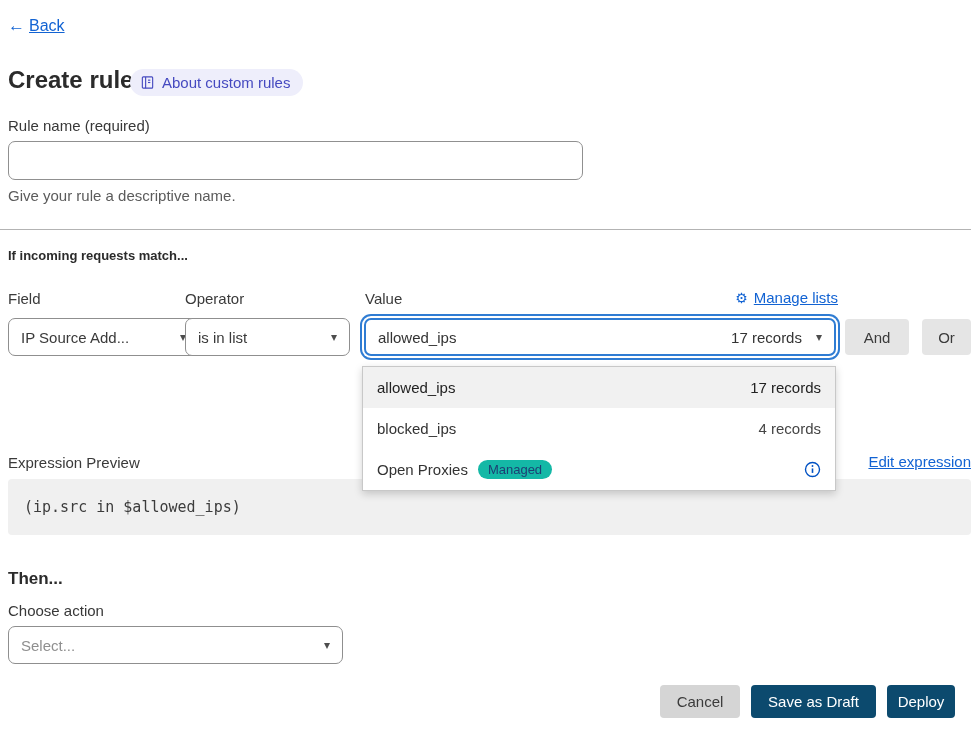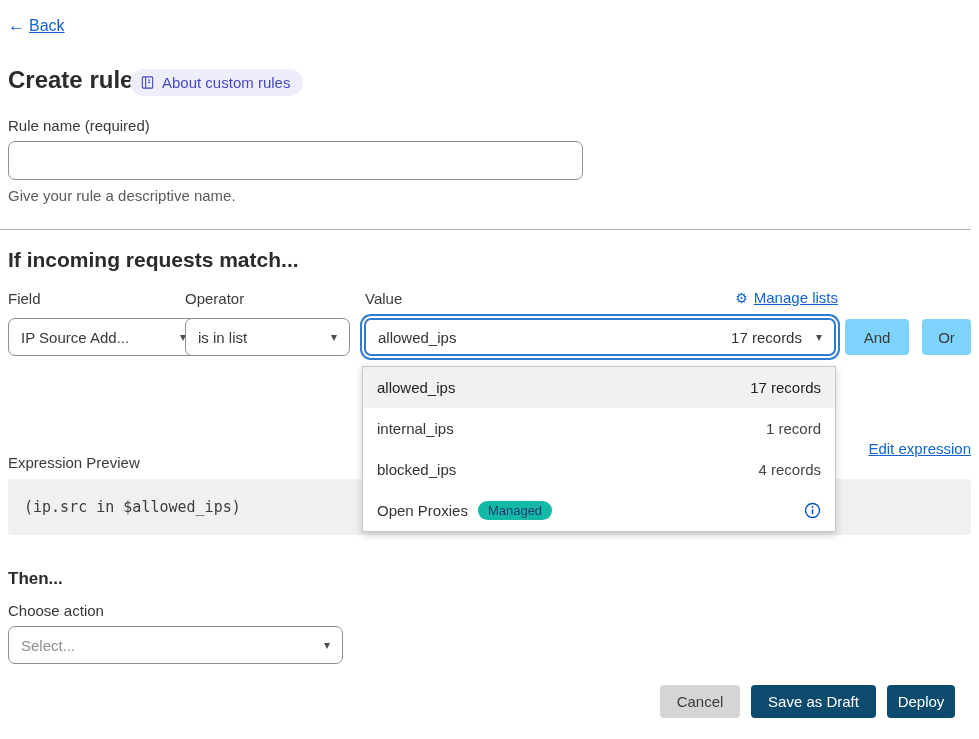--- a/index.html
+++ b/index.html
@@ -22,55 +22,55 @@
     background:#eeeefb; border-radius:14px; padding:0 13px 0 10px; color:#4549c0; font-size:15px; cursor:pointer; }
 
   
   #rule-label { left:8px; top:117px; color:#383838; }
   #rule-input { left:8px; top:141px; width:575px; height:39px; border:1px solid #909090; border-radius:7px;
     padding:0 12px; font-size:15px; font-family:inherit; color:#333; outline:none; }
   #rule-help { left:8px; top:187px; color:#5b5b5b; }
 
   #divider { left:0; top:229px; width:971px; height:1px; background:#b3b3b3; }
 
-  #match-heading { left:8px; top:248px; font-size:21px; font-weight:bold; color:#2b2b2b;text-align:right; }
+  #match-heading { left:8px; top:248px; font-size:13px; font-weight:bold; color:#2b2b2b;text-align:right; }
 
   .col-label { top:290px; color:#3a3a3a; }
   #manage-lists { top:289px; right:141px; }
 
   
   .sel { top:318px; height:38px; border:1px solid #8f8f8f; border-radius:7px; background:#fff;
     display:flex; align-items:center; padding:0 12px; color:#3a3a3a; cursor:pointer; }
   .caret { color:#4d4d4d; font-size:12px; margin-left:auto; }
   #field-select { left:8px; width:191px; }
   #operator-select { left:185px; width:165px; }
   #value-select { left:364px; width:472px; border:2px solid #2f7cd3;
     box-shadow:0 0 0 2px #fff, 0 0 0 4px #2f7cd3; color:#333; }
   #value-select .right-group { margin-left:auto; display:flex; align-items:center; gap:14px; }
 
-  .gray-btn { height:36px; background:#7dd3fc; border:none; border-radius:4px; color:#3b3b3b;
+  .gray-btn { height:36px; background:#e5e5e5; border:none; border-radius:4px; color:#3b3b3b;
     font-size:15px; font-family:inherit; cursor:pointer; }
   #and-btn { left:845px; top:319px; width:64px; }
   #or-btn  { left:922px; top:319px; width:49px; }
 
   
   #list-dropdown { left:362px; top:366px; width:474px; background:#fff; border:1px solid #c8c8c8;
     box-shadow:0 3px 8px rgba(0,0,0,.18); z-index:10; }
   .dd-row { height:41px; display:flex; align-items:center; padding:0 14px; cursor:pointer; }
   .dd-row.selected { background:#f1f1f1; }
   .dd-name { color:#333; }
   .dd-row.selected .dd-name, .dd-row.selected .dd-meta { color:#222; }
   .dd-meta { margin-left:auto; color:#454545; }
   .managed-badge { margin-left:10px; background:#14b8a6; color:#1d3f73; font-size:13px;
     border-radius:10px; padding:2px 10px; }
   .dd-info { margin-left:auto; display:flex; align-items:center; cursor:pointer; }
 
   
   #expr-label { left:8px; top:454px; color:#3a3a3a; }
-  #edit-expression { top:440px; right:8px; }
+  #edit-expression { top:453px; right:8px; }
   #code-block { left:8px; top:479px; width:963px; height:56px; background:#f0f0f0; border-radius:4px;
     display:flex; align-items:center; padding:0 16px; }
   #code-text { font-family:"DejaVu Sans Mono","Liberation Mono",monospace; font-size:15px; color:#3c3c3c; }
 
   
   #then-heading { left:8px; top:569px; font-size:17px; font-weight:bold; color:#2b2b2b; }
   #action-label { left:8px; top:602px; color:#383838; }
   #action-select { left:8px; top:626px; width:335px; }
   #action-select .placeholder { color:#8f8f8f; }
 
@@ -139,24 +139,20 @@
 
 <button class="abs gray-btn" id="and-btn">And</button>
 <button class="abs gray-btn" id="or-btn">Or</button>
 
 <div class="abs" id="list-dropdown">
   <div class="dd-row selected">
     <span class="dd-name">allowed_ips</span>
     <span class="dd-meta">17 records</span>
   </div>
   <div class="dd-row">
-    <span class="dd-name">internal_ips</span>
-    <span class="dd-meta">1 record</span>
-  </div>
-  <div class="dd-row">
     <span class="dd-name">blocked_ips</span>
     <span class="dd-meta">4 records</span>
   </div>
   <div class="dd-row">
     <span class="dd-name">Open Proxies</span>
     <span class="managed-badge">Managed</span>
     <span class="dd-info">
       <svg width="17" height="17" viewBox="0 0 16 16" fill="none">
         <circle cx="8" cy="8" r="6.6" stroke="#0051c3" stroke-width="1.3"></circle>
         <line x1="8" y1="7" x2="8" y2="11.2" stroke="#0051c3" stroke-width="1.5"></line>

